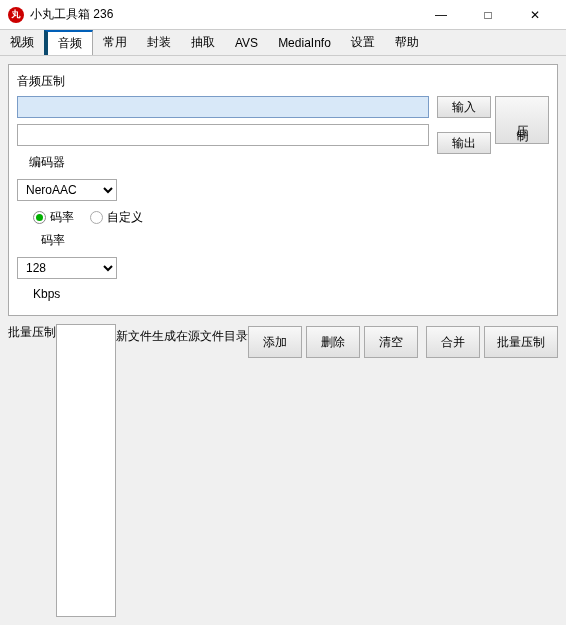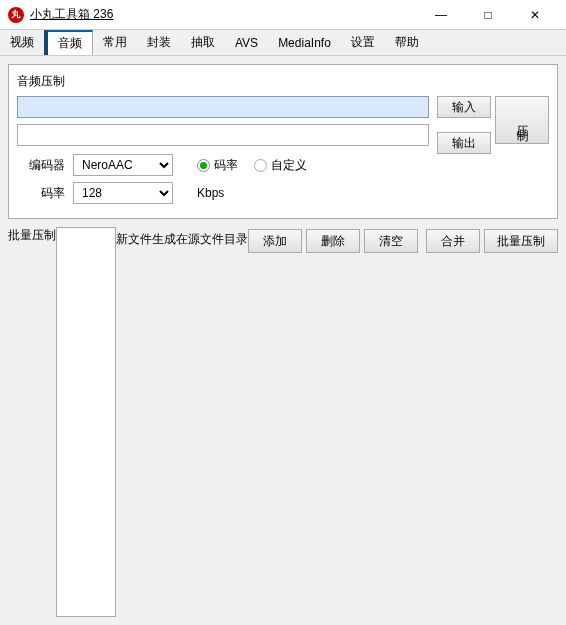--- a/index.html
+++ b/index.html
@@ -25,21 +25,20 @@
       width: 16px;
       height: 16px;
       margin-right: 6px;
       background: #c00;
       border-radius: 50%;
       display: flex; align-items: center; justify-content: center;
     }
     .title-bar-text {
       flex: 1;
       font-size: 12px;
-      text-decoration: underline;
     }
     .title-bar-controls {
       display: flex;
       gap: 1px;
     }
     .title-btn {
       width: 46px;
       height: 30px;
       border: none;
       background: transparent;
@@ -129,23 +128,24 @@
       font-size: 12px;
       cursor: pointer;
       padding: 0 8px;
       font-family: "Microsoft YaHei", Arial, sans-serif;
       writing-mode: vertical-rl;
       letter-spacing: 4px;
     }
 
     .encoder-row {
       display: flex;
-      align-items: center;
+      align-items: flex-start;
       margin-bottom: 6px;
       gap: 8px;
+      flex-direction: column;
     }
     .encoder-label {
       width: 48px;
       text-align: right;
       font-size: 12px;
     }
     .select-box {
       height: 22px;
       border: 1px solid #aaa;
       background: #fff;
@@ -223,21 +223,21 @@
       color: #000;
     }
 
     .bottom-buttons {
       display: flex;
       gap: 4px;
       padding-top: 2px;
     }
     .bottom-btn {
       min-width: 54px;
-      height: 24px;
+      height: 32px;
       border: 1px solid #aaa;
       background: linear-gradient(to bottom, #f8f8f8, #e0e0e0);
       font-size: 12px;
       cursor: pointer;
       padding: 0 12px;
       font-family: "Microsoft YaHei", Arial, sans-serif;
     }
 
     .spacer { flex: 1; }
 

